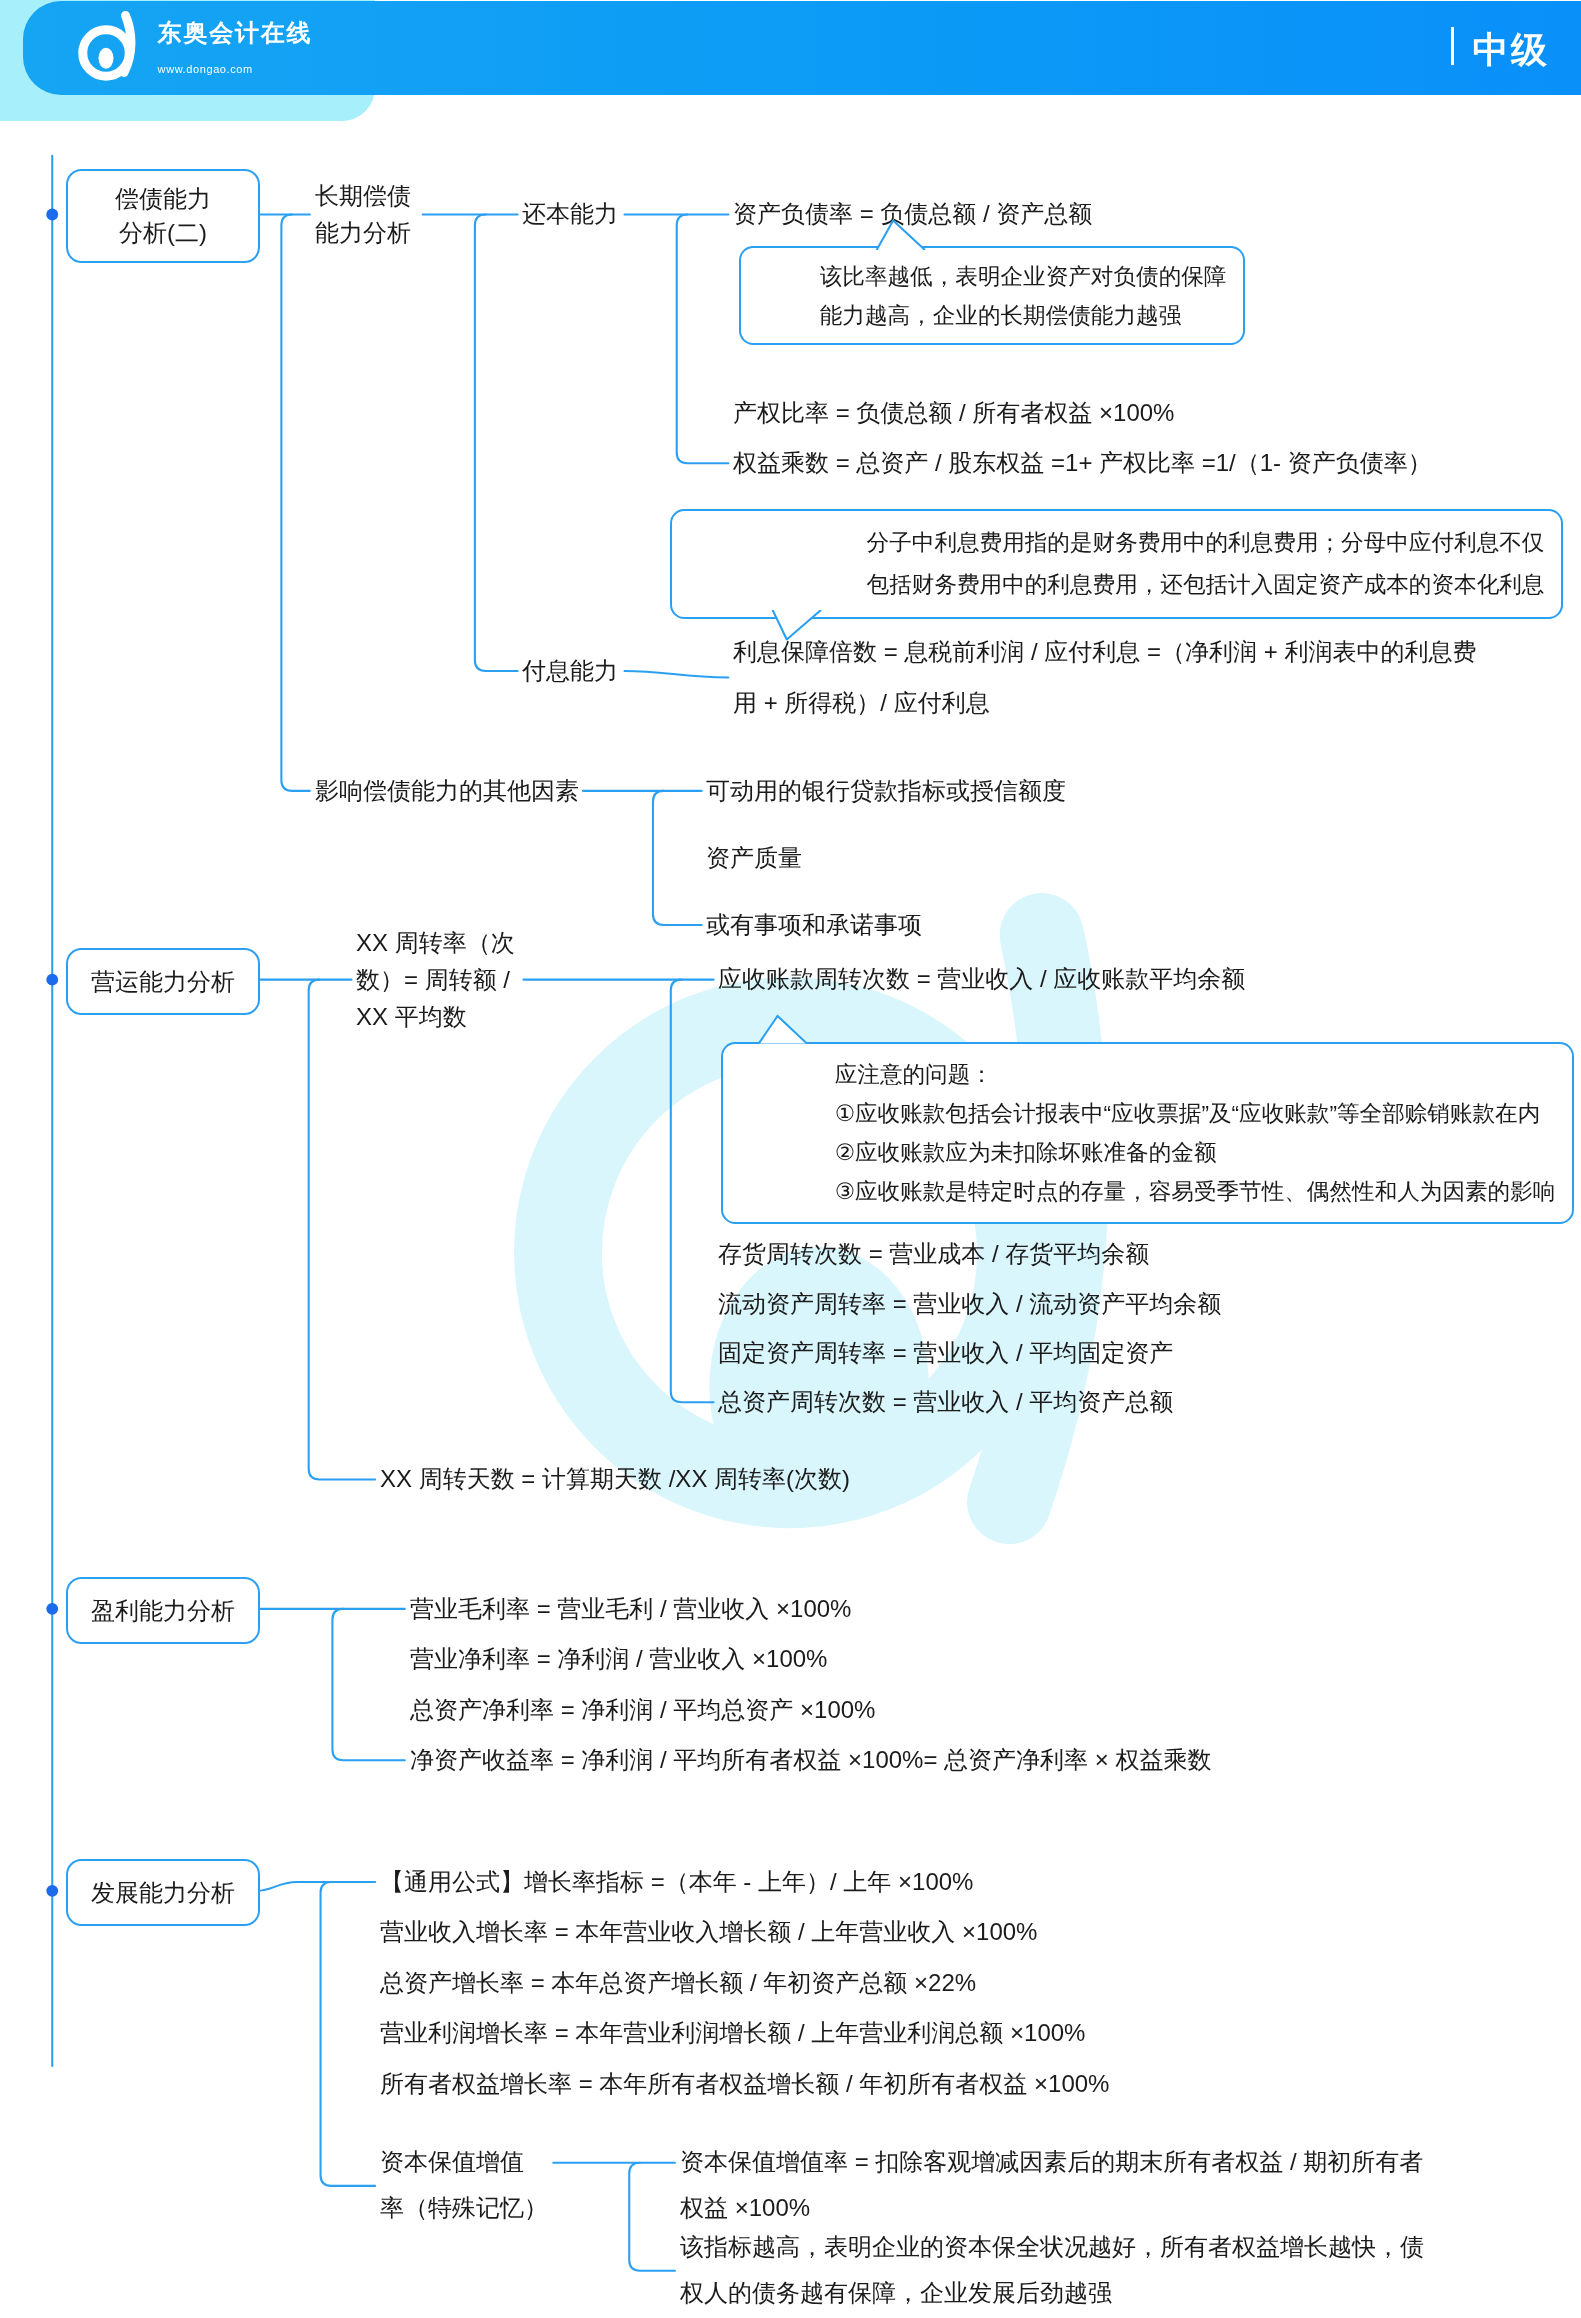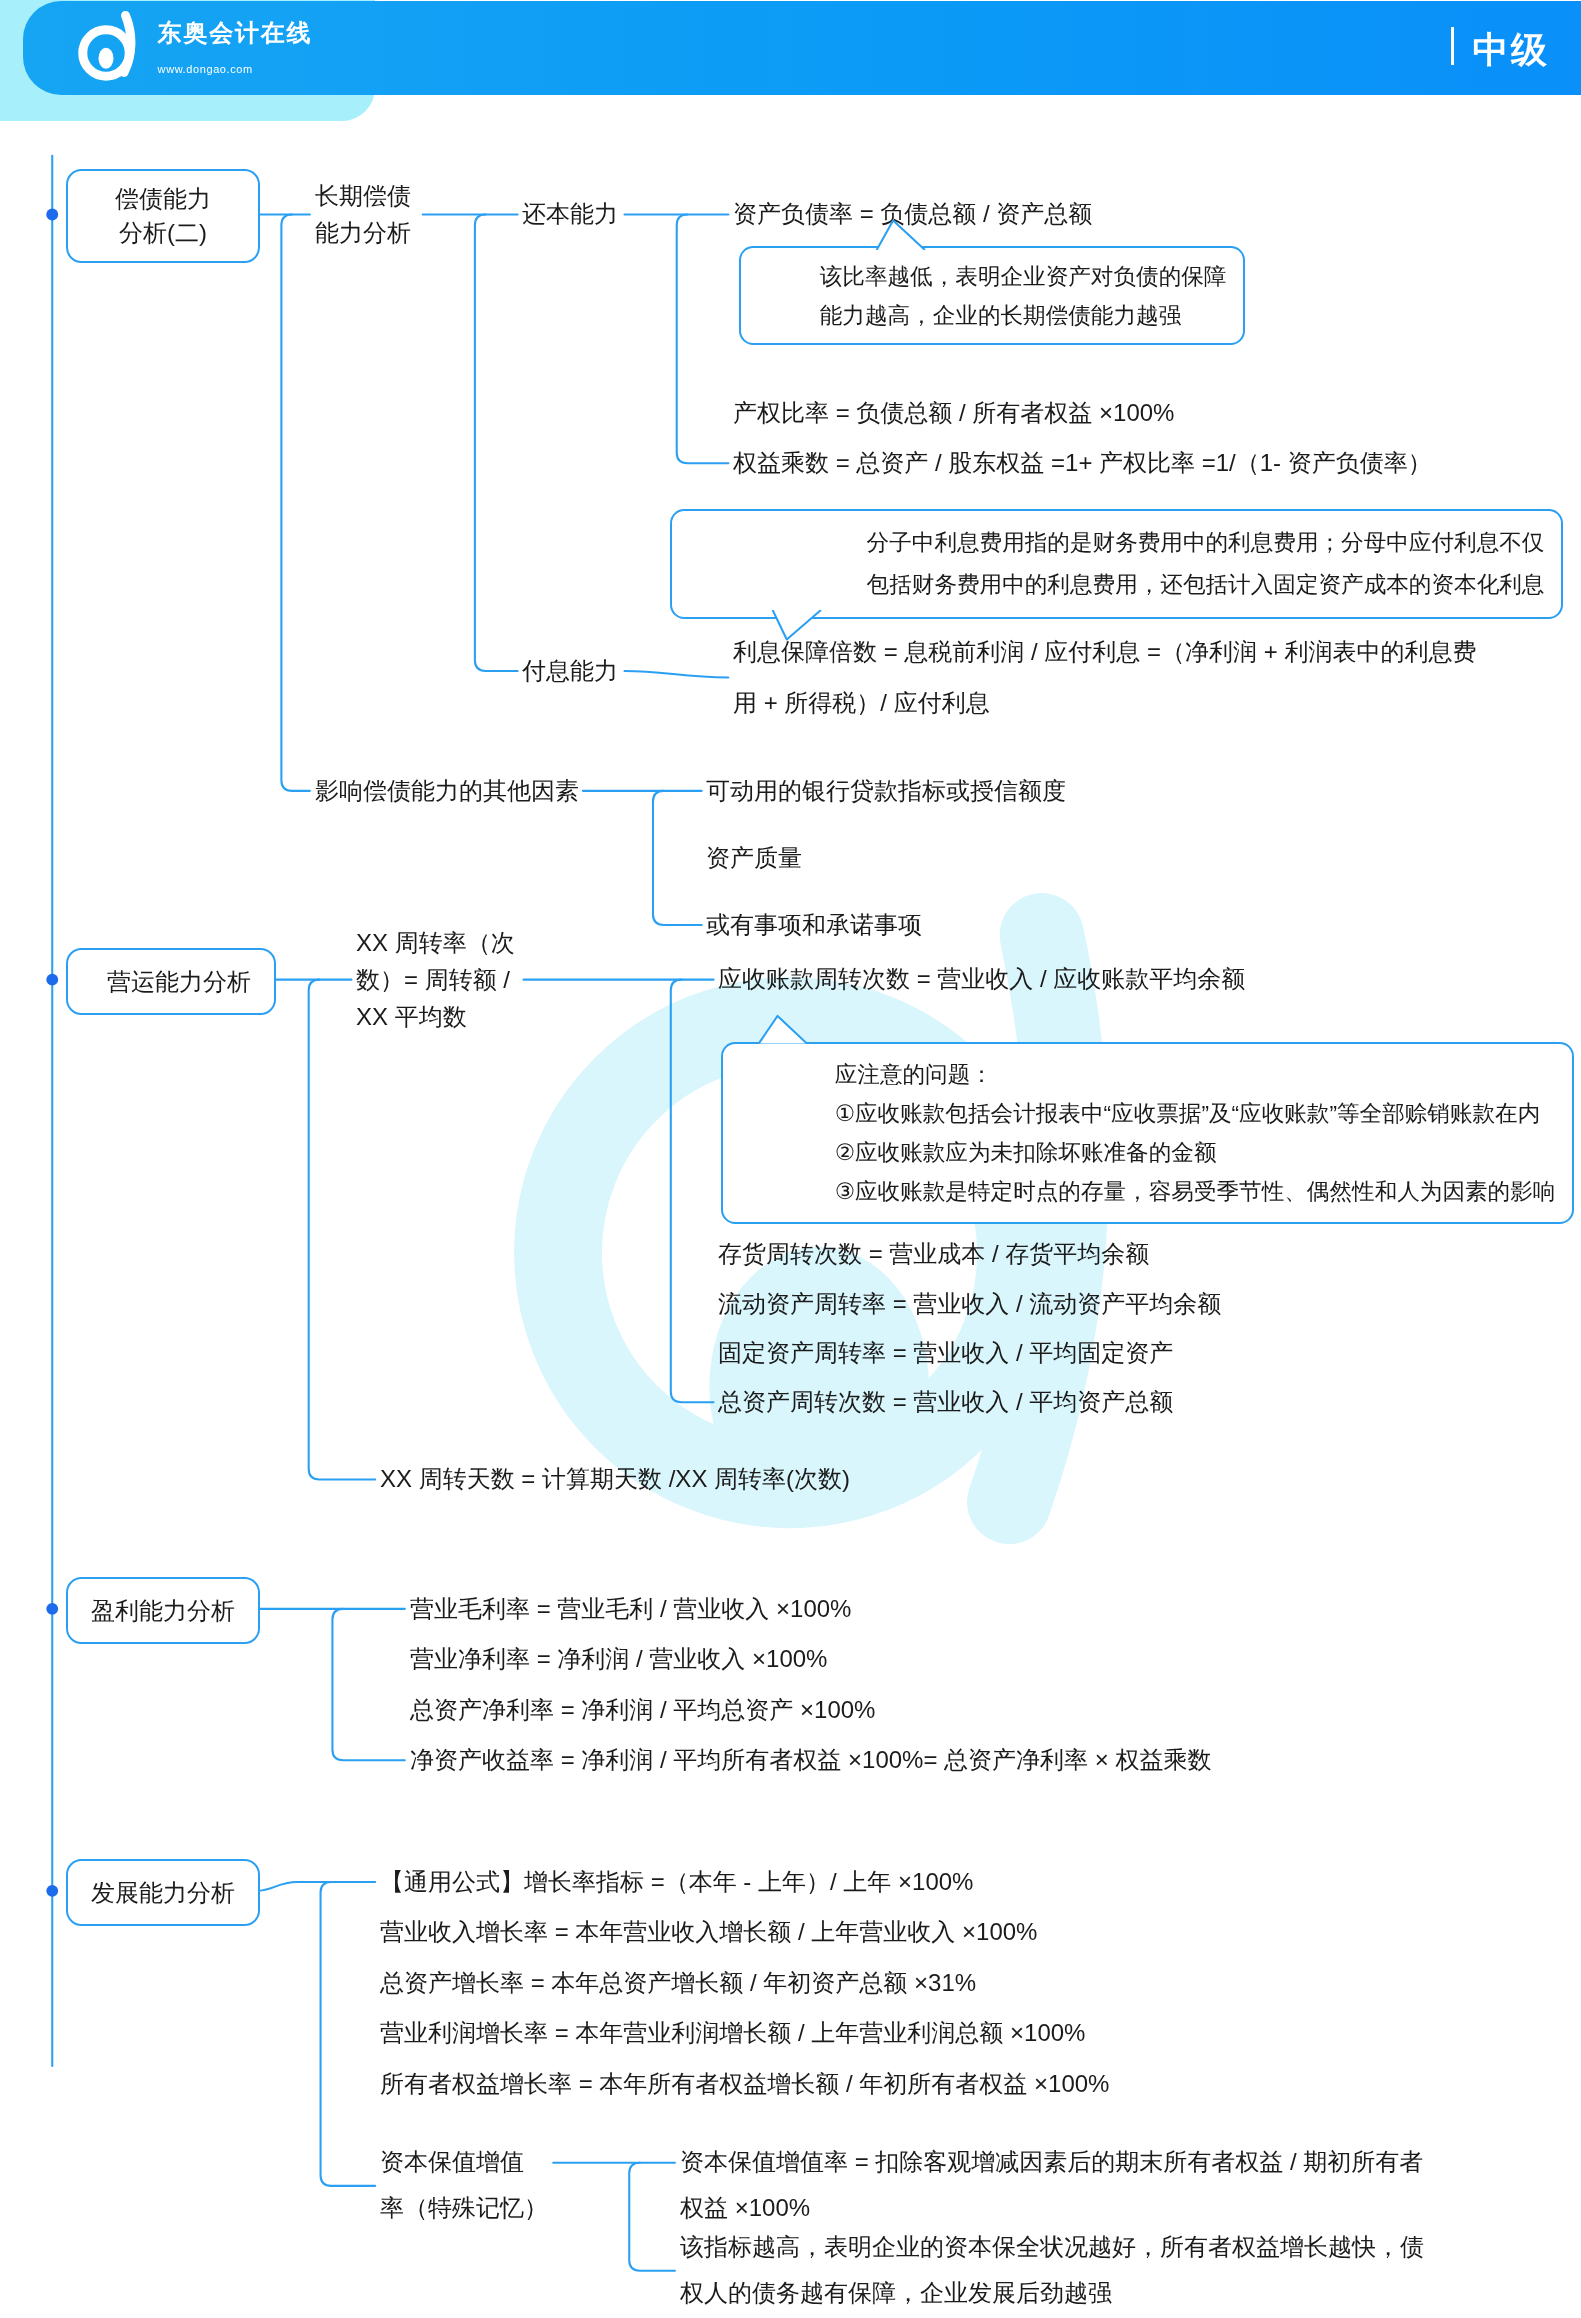--- a/index.html
+++ b/index.html
@@ -87,21 +87,21 @@
       <div class="brand-name">东奥会计在线</div>
       <div class="brand-url">www.dongao.com</div>
     </div>
     <div class="badge-bar"></div>
     <div class="badge">中级</div>
   </div>
 </div>
 
 <div class="topic-box" style="top:169px;height:90px;">偿债能力
 分析(二)</div>
-<div class="topic-box" style="top:948px;height:63px;padding-left:16px;">营运能力分析</div>
+<div class="topic-box" style="top:948px;height:63px;">营运能力分析</div>
 <div class="topic-box" style="top:1577px;height:63px;">盈利能力分析</div>
 <div class="topic-box" style="top:1859px;height:63px;">发展能力分析</div>
 
 <div class="tm lh62" style="left:315px;top:177px;">长期偿债
 能力分析</div>
 <div class="t1" style="left:522px;top:214px;">还本能力</div>
 <div class="t1" style="left:733px;top:214px;">资产负债率 = 负债总额 / 资产总额</div>
 
 <div class="callout" style="left:739px;top:246px;width:502px;height:95px;">
   <div class="callout-text lhc66">该比率越低，表明企业资产对负债的保障
@@ -155,21 +155,21 @@
 <div class="t1" style="left:718px;top:1402px;">总资产周转次数 = 营业收入 / 平均资产总额</div>
 <div class="t1" style="left:380px;top:1479px;">XX 周转天数 = 计算期天数 /XX 周转率(次数)</div>
 
 <div class="t1" style="left:410px;top:1609px;">营业毛利率 = 营业毛利 / 营业收入 ×100%</div>
 <div class="t1" style="left:410px;top:1659px;">营业净利率 = 净利润 / 营业收入 ×100%</div>
 <div class="t1" style="left:410px;top:1710px;">总资产净利率 = 净利润 / 平均总资产 ×100%</div>
 <div class="t1" style="left:410px;top:1760px;">净资产收益率 = 净利润 / 平均所有者权益 ×100%= 总资产净利率 × 权益乘数</div>
 
 <div class="t1" style="left:380px;top:1882px;">【通用公式】增长率指标 =（本年 - 上年）/ 上年 ×100%</div>
 <div class="t1" style="left:380px;top:1932px;text-align:center;">营业收入增长率 = 本年营业收入增长额 / 上年营业收入 ×100%</div>
-<div class="t1" style="left:380px;top:1983px;">总资产增长率 = 本年总资产增长额 / 年初资产总额 ×31%</div>
+<div class="t1" style="left:380px;top:1983px;">总资产增长率 = 本年总资产增长额 / 年初资产总额 ×22%</div>
 <div class="t1" style="left:380px;top:2033px;">营业利润增长率 = 本年营业利润增长额 / 上年营业利润总额 ×100%</div>
 <div class="t1" style="left:380px;top:2084px;">所有者权益增长率 = 本年所有者权益增长额 / 年初所有者权益 ×100%</div>
 
 <div class="tm lh78" style="left:380px;top:2139px;">资本保值增值
 率（特殊记忆）</div>
 <div class="tm lh78" style="left:680px;top:2139px;">资本保值增值率 = 扣除客观增减因素后的期末所有者权益 / 期初所有者
 权益 ×100%</div>
 <div class="tm lh78" style="left:680px;top:2224px;">该指标越高，表明企业的资本保全状况越好，所有者权益增长越快，债
 权人的债务越有保障，企业发展后劲越强</div>
 

